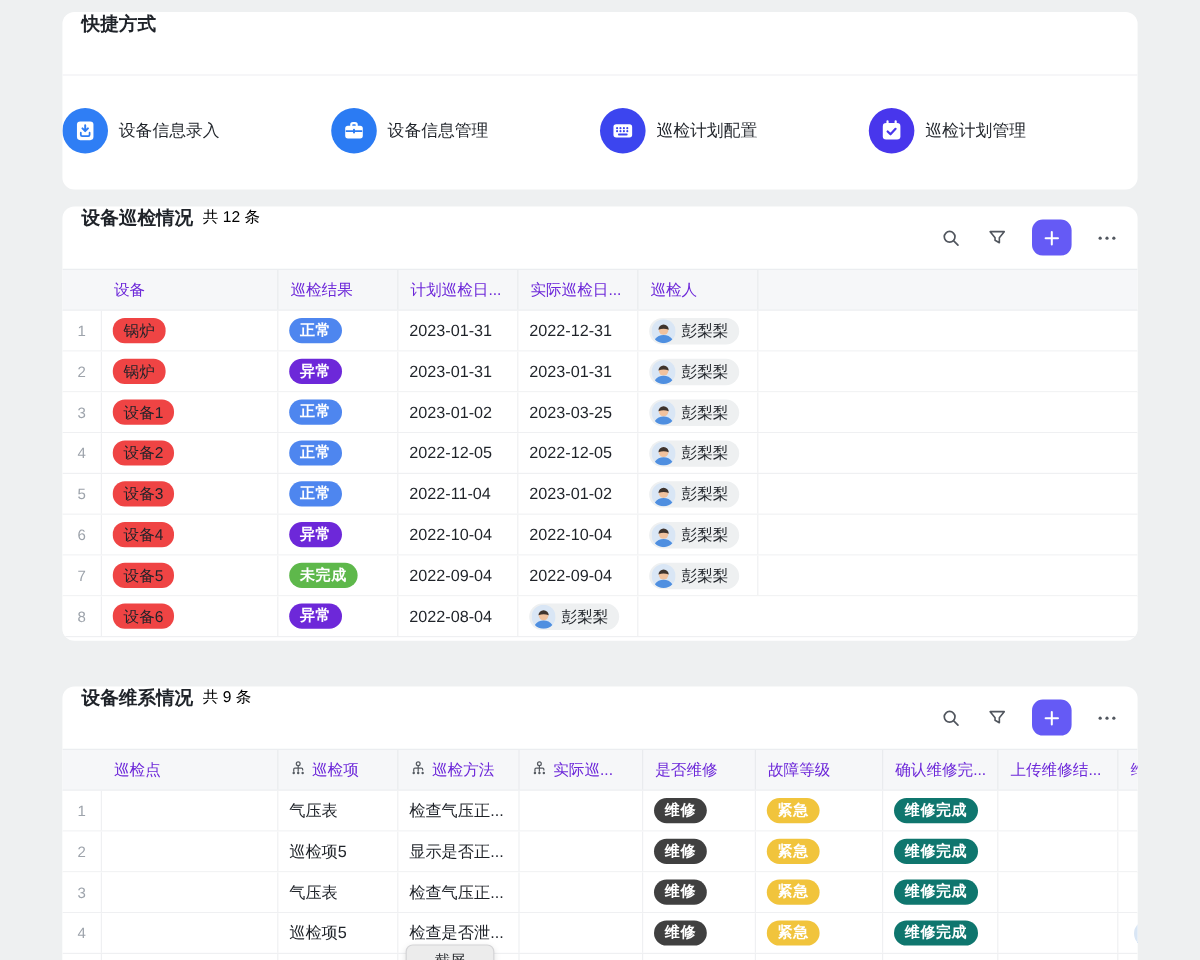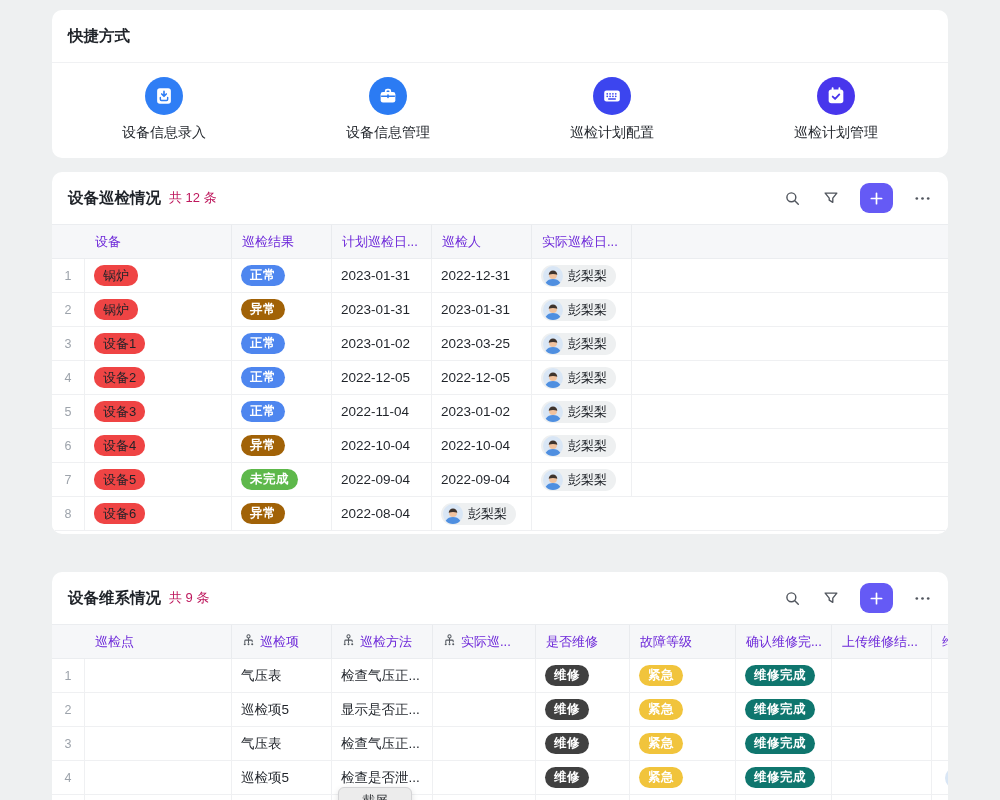--- a/index.html
+++ b/index.html
@@ -7,27 +7,27 @@
     width:1000px;height:800px;overflow:hidden;position:relative;
     background:#eef0f1;
     font-family:"Liberation Sans","DejaVu Sans",sans-serif;
     color:#1f2329;
   }
   .card{position:absolute;background:#fff;border-radius:10px;overflow:hidden;}
   #card-shortcuts{left:52px;top:10px;width:896px;height:148px;}
   #card-table1{left:52px;top:172px;width:896px;height:362px;}
   #card-table2{left:52px;top:572px;width:896px;height:252px;}
 
-  .card-title-row{height:52px;display:flex;align-items:center;padding:0 16px;}
+  .card-title-row{height:52px;display:flex;padding:0 16px;}
   #card-shortcuts .card-title-row{border-bottom:1px solid #f0f1f3;}
   .card-title{font-size:15.5px;font-weight:700;color:#1f2329;}
-  .tbl-count{font-size:13px;color:#be185d;margin-left:8px;}
+  .tbl-count{font-size:13px;color:#000000;margin-left:8px;}
 
   .shortcuts-row{display:flex;height:92px;align-items:center;}
-  .shortcut{flex:1;display:flex;flex-direction:column;align-items:center;gap:9px;cursor:pointer;}
+  .shortcut{flex:1;display:flex;flex-direction:row;align-items:center;gap:9px;cursor:pointer;}
   .sc-icon{width:38px;height:38px;border-radius:50%;display:flex;align-items:center;justify-content:center;}
   .sc-label{font-size:14px;color:#1f2329;}
 
   .toolbar-right{margin-left:auto;display:flex;align-items:center;gap:20px;}
   .icon-btn{display:flex;align-items:center;justify-content:center;cursor:pointer;color:#51565e;}
   .add-btn{width:33px;height:30px;border-radius:9px;background:#655af5;display:flex;align-items:center;justify-content:center;cursor:pointer;}
 
   .grid-header,.grid-row{display:grid;}
   #card-table1 .grid-header,#card-table1 .grid-row{grid-template-columns:33px 147px 100px 100px 100px 100px 1fr;}
   #card-table2 .grid-header,#card-table2 .grid-row{grid-template-columns:33px 147px 100px 101px 103px 94px 106px 96px 100px 1fr;}
@@ -35,21 +35,21 @@
   .gh-cell{display:flex;align-items:center;padding:0 10px;font-size:13px;color:#6d28d9;border-right:1px solid #e9ebee;overflow:hidden;white-space:nowrap;}
   .gh-cell.nb,.gh-cell.filler{border-right:none;}
   .gh-cell .lk{margin-right:5px;flex:none;color:#555a61;}
   .grid-row{height:33px;border-bottom:1px solid #eff0f2;background:#fff;}
   .cell{display:flex;align-items:center;padding:0 9px;font-size:13.5px;color:#1f2329;border-right:1px solid #eff0f2;overflow:hidden;white-space:nowrap;}
   .cell.num{justify-content:center;color:#9da3ab;font-size:12.5px;padding:0;}
   .cell.filler{border-right:none;}
 
   .gpill{background:#ef4444;border-radius:10px;padding:2px 9px;font-size:13px;color:#1f2329;line-height:17px;cursor:default;}
   .pill{border-radius:11px;padding:2px 9px;font-size:12.5px;font-weight:700;color:#fff;line-height:17px;letter-spacing:.5px;cursor:default;}
-  .pill.blue{background:#4e86ef;}   .pill.red{background:#a16207;}
+  .pill.blue{background:#4e86ef;}   .pill.red{background:#6d28d9;}
   .pill.green{background:#5eb84b;}  .pill.orange{background:#404040;}
   .pill.yellow{background:#f1c43c;} .pill.blue2{background:#0f766e;}
 
   .ppill{display:inline-flex;align-items:center;gap:5px;background:#eef0f1;border-radius:12px;padding:1px 9px 1px 2px;font-size:13px;color:#1f2329;cursor:default;}
   .av{flex:none;display:block;}
 
   .pagination{display:flex;align-items:center;gap:9px;padding:0 16px;height:36px;}
   .page-btn{min-width:22px;height:22px;border-radius:6px;display:flex;align-items:center;justify-content:center;font-size:13px;color:#2a2e34;cursor:pointer;}
   .page-btn.active{background:#ebebfb;color:#5158dd;font-weight:700;}
   .pg-chev{display:flex;align-items:center;cursor:pointer;}
@@ -158,22 +158,22 @@
           </svg>
       </span>
     </span>
   </div>
 
   <div class="grid-header">
     <div class="gh-cell nb"></div>
     <div class="gh-cell">设备</div>
     <div class="gh-cell">巡检结果</div>
     <div class="gh-cell">计划巡检日...</div>
+    <div class="gh-cell">实际巡检日...</div>
     <div class="gh-cell">巡检人</div>
-    <div class="gh-cell">实际巡检日...</div>
     <div class="gh-cell filler"></div>
   </div>
 
   <div class="grid-row">
     <div class="cell num">1</div>
     <div class="cell">
         <span class="gpill">锅炉</span>
       </div>
     <div class="cell">
         <span class="pill blue">正常</span>

